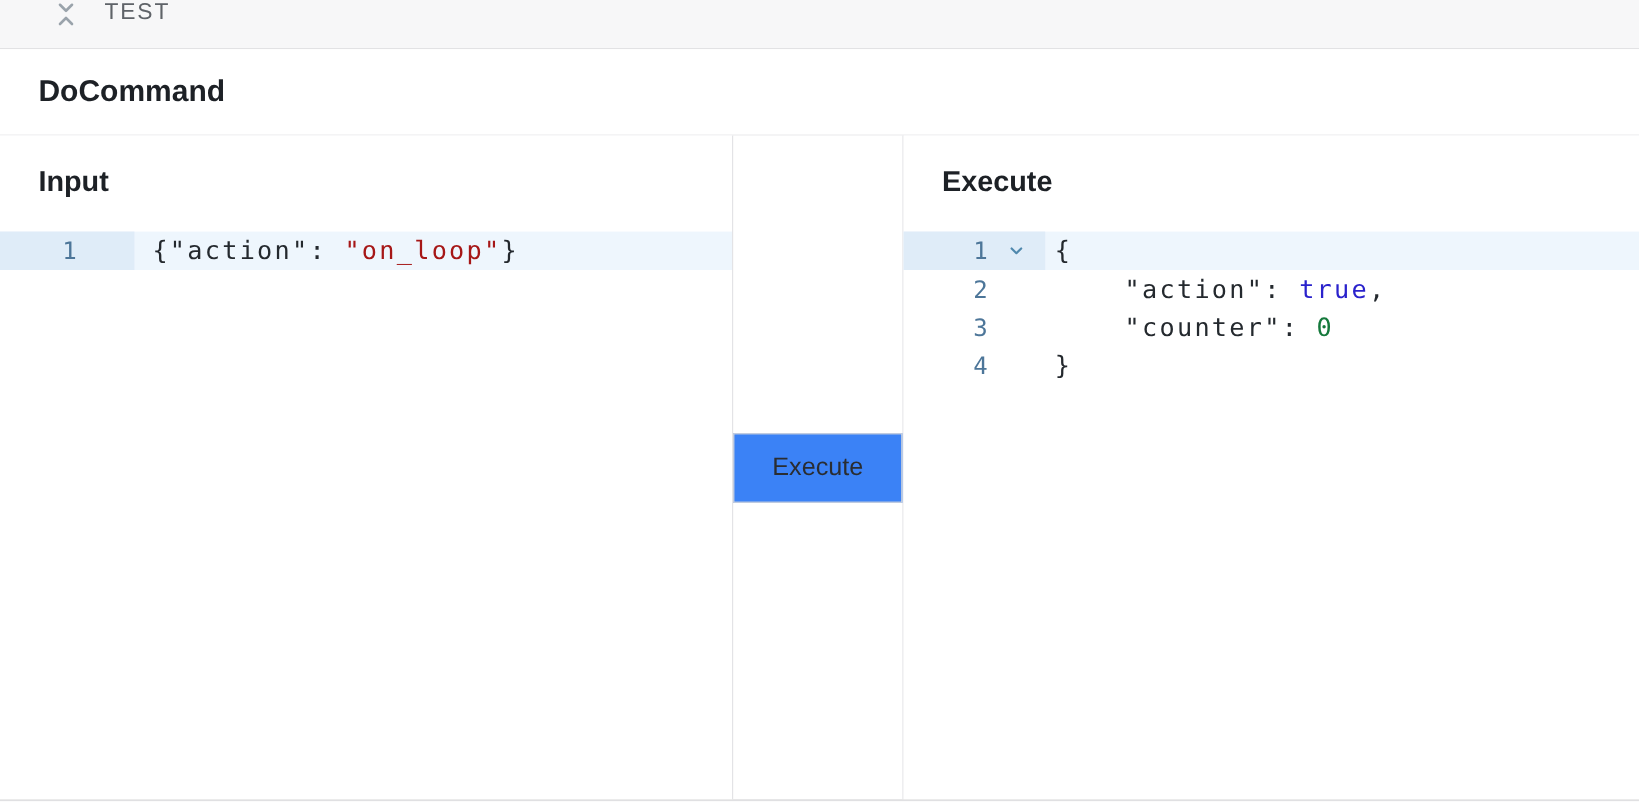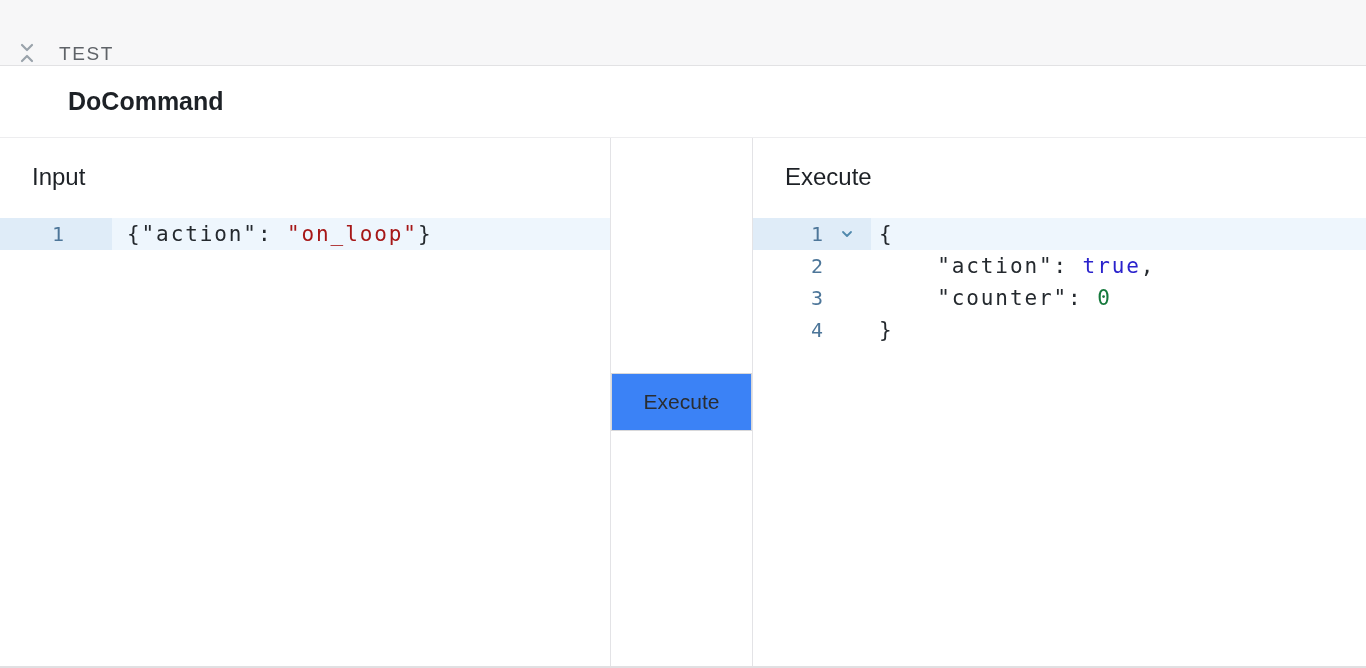--- a/index.html
+++ b/index.html
@@ -8,25 +8,25 @@
     width: 1366px; height: 668px;
     display: flex; flex-direction: column;
     font-family: "Liberation Sans", "DejaVu Sans", sans-serif;
     color: #1d2126;
     overflow: hidden;
     background: #ffffff;
   }
 
   
   .topbar {
-    height: 66px; flex: none;
+    height: 41px; flex: none;
     background: var(--topbar-bg, #f7f7f8);
     border-bottom: 1px solid var(--topbar-border, #e2e2e4);
-    display: flex; align-items: flex-end;
-    padding-left: 16px;
+    display: flex; align-items: flex-start;
+    padding-left: 44px;
   }
   .collapse-btn {
     width: 22px; height: 24px;
     display: flex; align-items: center; justify-content: center;
     cursor: pointer; color: #9aa3ab;
     background: none; border: none; padding: 0;
   }
   .topbar-title {
     margin-left: 21px;
     font-size: 19px; font-weight: 500;
@@ -35,21 +35,21 @@
   }
 
   
   .cmd-header {
     height: 72px; flex: none;
     background: #ffffff;
     border-bottom: 1px solid #ededef;
     display: flex; align-items: center;
     padding-left: 32px;
   }
-  .cmd-title { font-size: 25px; font-weight: 700; color: #1d2126; margin-left: 36px; }
+  .cmd-title { font-size: 25px; font-weight: 700; color: #1d2126; }
 
   
   .main {
     flex: 1; display: flex;
     border-bottom: 2px solid #e0e0e2;
     min-height: 0;
   }
   .panel { background: #ffffff; min-width: 0; }
   .panel-input { width: 610px; flex: none; }
   .panel-output { flex: 1; }
@@ -61,21 +61,21 @@
   }
   .exec-btn {
     width: 100%; height: 58px;
     background: #3b82f6;
     border: 1px solid #d8d8da;
     font-family: "Liberation Sans", "DejaVu Sans", sans-serif;
     font-size: 21px; color: #2a2d31;
     cursor: pointer;
   }
   .panel-title {
-    font-size: 24px; font-weight: 400; color: #1d2126;
+    font-size: 24px; font-weight: 700; color: #1d2126;
     margin: 25px 0 27px 32px;
   }
 
   
   .editor { font-family: "DejaVu Sans Mono", "Liberation Mono", monospace; }
   .ed-line { display: flex; height: 32px; align-items: center; }
   .ed-line.active { background: var(--accent-line-bg, #eef6fd); }
   .gutter {
     flex: none; align-self: stretch;
     display: flex; align-items: center;

